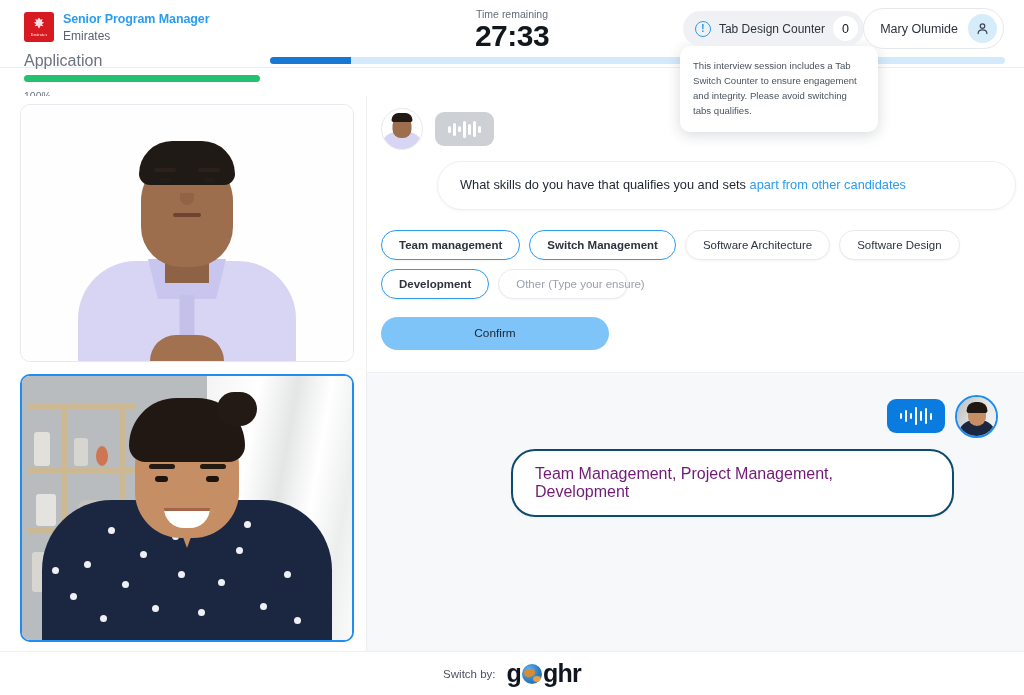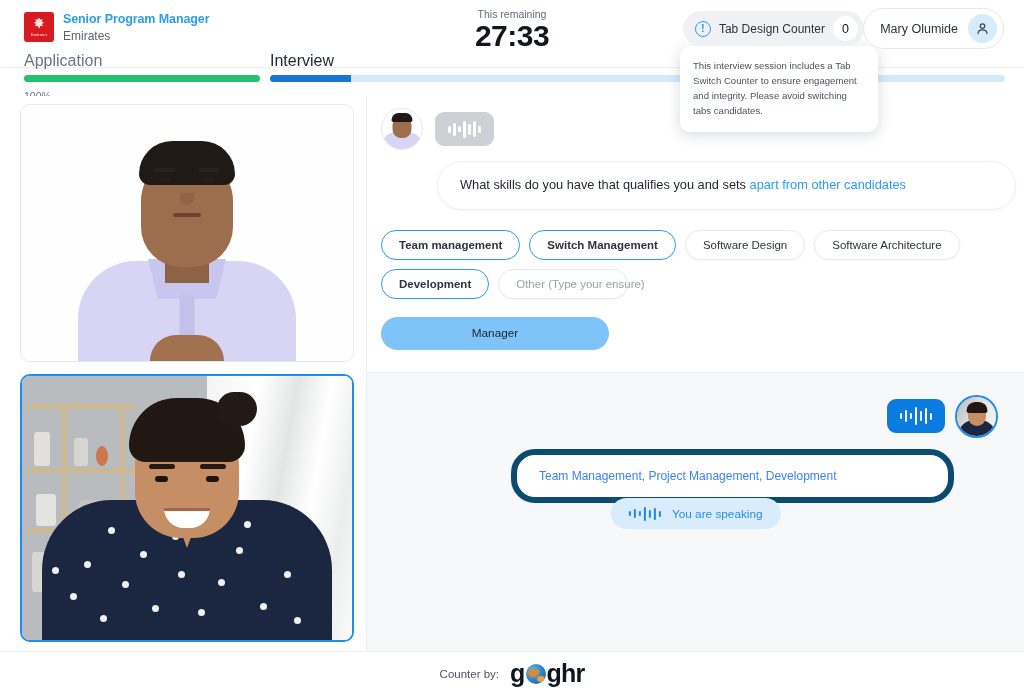--- a/index.html
+++ b/index.html
@@ -278,24 +278,24 @@
     border: 2px solid #1e8df0; overflow: hidden; position: relative; flex: none;
     background: #c8cbce;
   }
   .cand-avatar-sm .ca-bg { position:absolute; inset:0; background:linear-gradient(120deg,#b8bcbf 0%,#e6e8e6 55%,#f6f7f6 100%); }
   .cand-avatar-sm .ca-head { position:absolute; left:50%; transform:translateX(-50%); top:8px; width:18px; height:21px; background:#c68e64; border-radius:9px; }
   .cand-avatar-sm .ca-hair { position:absolute; left:50%; transform:translateX(-50%); top:5px; width:21px; height:11px; background:#211814; border-radius:11px 11px 3px 3px; }
   .cand-avatar-sm .ca-body { position:absolute; left:50%; transform:translateX(-50%); bottom:0; width:38px; height:16px; background:#1b2740; border-radius:19px 19px 0 0; }
 
   .answer-bubble {
     margin-top: 11px; margin-left: 118px; margin-right: 44px;
-    background: #ffffff; border: 6px solid #0c4a6e;
+    background: #ffffff; border: 2px solid #0c4a6e;
     border-radius: 24px; padding: 14px 22px;
     box-shadow: 0 1px 3px rgba(40,50,70,.05);
-    font-size: 12px; color: #3b82f6;
+    font-size: 16px; color: #701a75;
   }
 
   .speaking-pill {
     position: absolute; left: 50%; transform: translateX(-50%);
     bottom: 122px;
     background: #d8ecfc; border-radius: 18px;
     height: 31px; display: flex; align-items: center; gap: 11px;
     padding: 0 18px;
   }
   .speaking-pill .waves { display: flex; align-items: center; gap: 2.5px; }
@@ -336,50 +336,49 @@
         <div class="crest"></div>
         <div class="wordmark">Emirates</div>
       </div>
       <div class="job-text">
         <span class="job-title">Senior Program Manager</span>
         <span class="job-company">Emirates</span>
       </div>
     </div>
 
     <div class="timer-block">
-      <span class="timer-label">This remaining</span>
+      <span class="timer-label">Time remaining</span>
       <span class="timer-value">27:33</span>
     </div>
 
     <div class="tab-counter">
       <span class="info-icon">!</span>
       <span class="tab-counter-label">Tab Design Counter</span>
       <span class="tab-counter-value">0</span>
     </div>
 
-    <div class="tooltip">This interview session includes a Tab Switch Counter to ensure engagement and integrity. Please avoid switching tabs candidates.</div>
+    <div class="tooltip">This interview session includes a Tab Switch Counter to ensure engagement and integrity. Please avoid switching tabs qualifies.</div>
 
     <div class="user-chip">
       <span class="user-name">Mary Olumide</span>
       <span class="user-avatar">
         <svg width="15" height="15" viewBox="0 0 24 24" fill="none" stroke="#3e4856" stroke-width="2" stroke-linecap="round">
           <circle cx="12" cy="8" r="3.6"></circle>
           <path d="M5 20c0-3.6 3.2-6 7-6s7 2.4 7 6"></path>
         </svg>
       </span>
     </div>
 
     <div class="progress-row">
       <div class="progress-step application">
         <span class="step-label">Application</span>
         <div class="step-bar application"></div>
         <span class="step-pct">100%</span>
       </div>
       <div class="progress-step interview">
-        <span class="step-label active">Interview</span>
         <div class="step-bar interview">
           <div class="fill" id="interview-fill" style="width: 11%;"></div>
         </div>
       </div>
     </div>
   </div>
 
   <div class="body-area">
 
     <div class="video-col">
@@ -468,27 +467,27 @@
             <span class="bar" style="height:16px"></span>
             <span class="bar" style="height:7px"></span>
           </div>
         </div>
 
         <div class="question-bubble"><span>What skills do you have that qualifies you and sets </span><span class="hl">apart from other candidates</span></div>
 
         <div class="chips" id="chips">
             <div class="chip selected">Team management</div>
             <div class="chip selected">Switch Management</div>
+            <div class="chip">Software Architecture</div>
             <div class="chip">Software Design</div>
-            <div class="chip">Software Architecture</div>
             <div class="chip selected">Development</div>
             <div class="chip other" style="flex-basis: 100%; max-width: 130px;">Other (Type your ensure)</div>
           </div>
 
-        <button class="confirm-btn">Manager</button>
+        <button class="confirm-btn">Confirm</button>
       </div>
 
       <div class="answer-area">
         <div class="answer-row-top">
           <div class="wave-badge blue">
             <span class="bar" style="height:6px"></span>
             <span class="bar" style="height:12px"></span>
             <span class="bar" style="height:6px"></span>
             <span class="bar" style="height:18px"></span>
             <span class="bar" style="height:10px"></span>
@@ -498,37 +497,25 @@
           <div class="cand-avatar-sm">
             <span class="ca-bg"></span>
             <span class="ca-body"></span>
             <span class="ca-head"></span>
             <span class="ca-hair"></span>
           </div>
         </div>
 
         <div class="answer-bubble">Team Management, Project Management, Development</div>
 
-        <div class="speaking-pill">
-          <span class="waves">
-            <span class="bar" style="height:5px"></span>
-            <span class="bar" style="height:9px"></span>
-            <span class="bar" style="height:5px"></span>
-            <span class="bar" style="height:14px"></span>
-            <span class="bar" style="height:8px"></span>
-            <span class="bar" style="height:12px"></span>
-            <span class="bar" style="height:6px"></span>
-          </span>
-          <span class="txt">You are speaking</span>
-        </div>
       </div>
     </div>
   </div>
 
   <div class="footer">
-    <span class="footer-label">Counter by:</span>
+    <span class="footer-label">Switch by:</span>
     <span class="brand">
         <span>g</span>
         <span class="globe"></span>
         <span>ghr</span>
       </span>
   </div>
 </div>
 
 </body></html>

